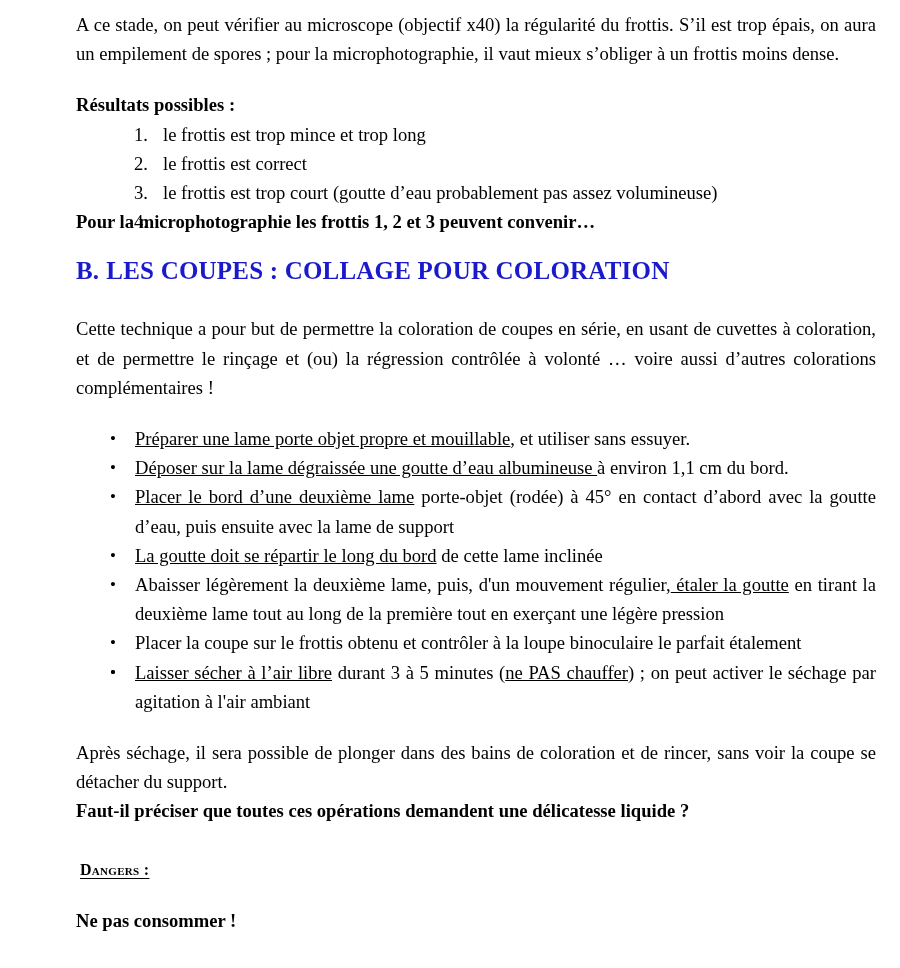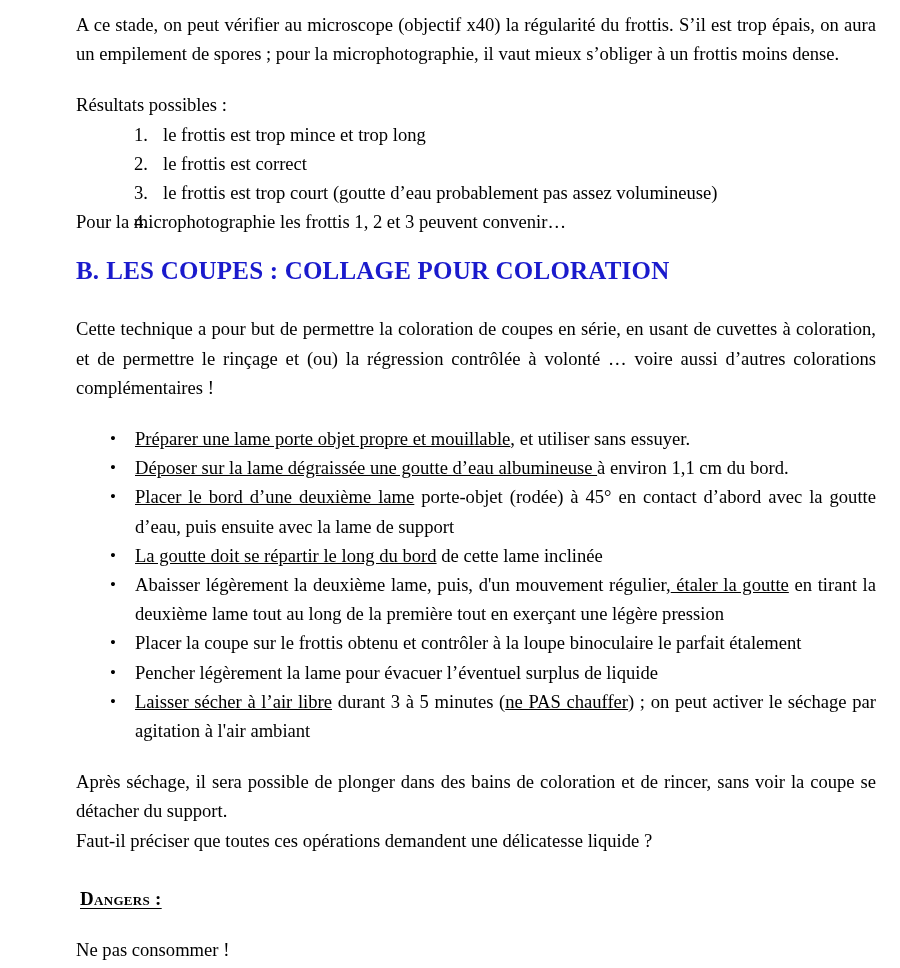--- a/index.html
+++ b/index.html
@@ -26,20 +26,21 @@
     font-size: 18.6px;
     line-height: 29.2px;
     text-align: justify;
     text-justify: inter-word;
     margin: 0;
     width: 800px;
     hyphens: manual;
   }
   .para.left {
     text-align: left;
+    font-weight: bold;
   }
   .spacer-md { height: 22px; }
   .spacer-lg { height: 30px; }
 
   
   ol.num-list {
     margin: 0;
     padding: 0;
     list-style: none;
     font-size: 18.6px;
@@ -91,21 +92,21 @@
     font-weight: bold;
     margin: 0;
     letter-spacing: 0.2px;
     font-family: "Liberation Serif", "DejaVu Serif", serif;
   }
   h2.blue-head .sec-letter { margin-right: 7px; }
 
   h3.sc-head {
     margin: 0;
     font-weight: bold;
-    font-size: 19px;
+    font-size: 16px;
     line-height: 28px;
     font-variant: small-caps;
     text-transform: none;
     display: inline-block;
     text-decoration: underline;
     text-underline-offset: 3px;
     letter-spacing: 0.3px;
   }
 
   .head-wrap { padding-left: 4px; }
@@ -173,21 +174,20 @@
     <li>
       <span class="bullet">•</span>
       <span>Abaisser légèrement la deuxième lame, puis, d'un mouvement régulier,</span><span class="u"> étaler la goutte</span><span> en tirant la deuxième lame tout au long de la première tout en exerçant une légère pression</span>
     </li>
     <li>
       <span class="bullet">•</span>
       <span>Placer la coupe sur le frottis obtenu et  contrôler à la loupe binoculaire le parfait étalement</span>
     </li>
     <li>
       <span class="bullet">•</span>
-      <span>Pencher légèrement la lame pour évacuer l’éventuel surplus de liquide</span>
     </li>
     <li>
       <span class="bullet">•</span>
       <span class="u">Laisser sécher à l’air libre</span><span> durant 3 à 5 minutes (</span><span class="u">ne PAS chauffer</span><span>) ; on peut activer le séchage par agitation à l'air ambiant</span>
     </li>
   </ul>
 
   <div class="spacer-md"></div>
 
   <p class="para">Après séchage, il sera possible de plonger dans des bains de coloration et de rincer, sans voir la coupe se détacher du support.</p>

